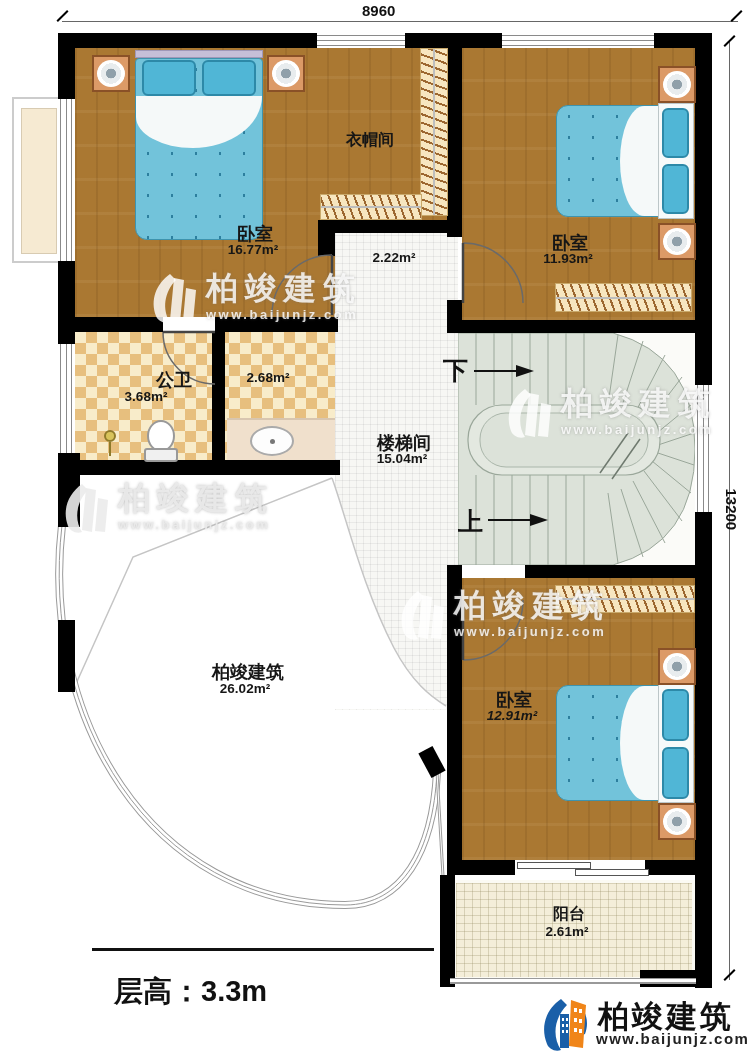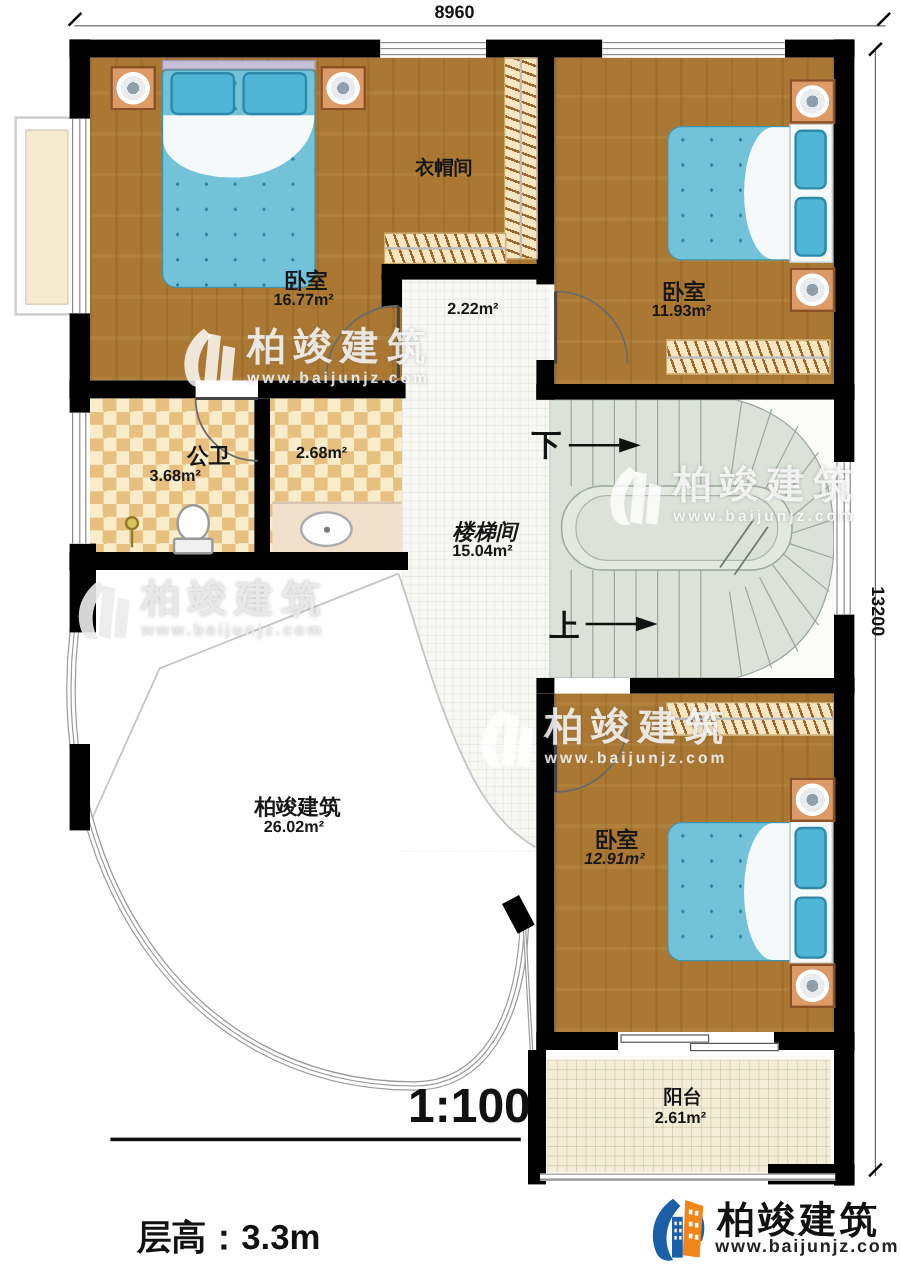--- a/index.html
+++ b/index.html
@@ -300,41 +300,40 @@
 
   <div class="room-name" style="left:255px;top:222px;">卧室</div>
   <div class="room-area" style="left:253px;top:242px;">16.77m²</div>
   <div class="room-name small" style="left:370px;top:130px;">衣帽间</div>
   <div class="room-area" style="left:394px;top:250px;">2.22m²</div>
   <div class="room-name" style="left:570px;top:231px;">卧室</div>
   <div class="room-area" style="left:568px;top:251px;">11.93m²</div>
   <div class="room-name" style="left:149px;top:368px;margin-left:25px;">公卫</div>
   <div class="room-area" style="left:146px;top:389px;">3.68m²</div>
   <div class="room-area" style="left:268px;top:370px;">2.68m²</div>
-  <div class="room-name" style="left:404px;top:431px;font-style:italic;">楼梯间</div>
+  <div class="room-name" style="left:404px;top:431px;">楼梯间</div>
   <div class="room-area" style="left:402px;top:451px;">15.04m²</div>
   <div class="room-name" style="left:248px;top:660px;">柏竣建筑</div>
   <div class="room-area" style="left:245px;top:681px;">26.02m²</div>
   <div class="room-name" style="left:514px;top:688px;">卧室</div>
   <div class="room-area" style="left:512px;top:708px;font-style:italic;">12.91m²</div>
   <div class="room-name small" style="left:569px;top:904px;">阳台</div>
   <div class="room-area" style="left:567px;top:924px;">2.61m²</div>
 
   <div class="dimline" style="left:62px;top:21px;width:676px;height:1px;"></div>
   <div class="dim" style="left:362px;top:2px;">8960</div>
   <div class="tick" style="left:55px;top:15px;"></div>
   <div class="tick" style="left:729px;top:15px;"></div>
   <div class="dimline" style="left:729px;top:42px;width:1px;height:938px;"></div>
   <div class="dim" style="left:711px;top:500px;transform:rotate(90deg);transform-origin:center;width:40px;text-align:center;">13200</div>
   <div class="tick" style="left:722px;top:40px;"></div>
   <div class="tick" style="left:722px;top:974px;"></div>
 
-  <div class="tb-scale" style="left:340px;top:900px;">1:100</div>
   <div class="abs" style="left:92px;top:948px;width:342px;height:3px;background:#111;"></div>
-  <div class="tb-line" style="left:114px;top:1012px;">层高：3.3m</div>
+  <div class="tb-line" style="left:114px;top:972px;">层高：3.3m</div>
 
   <svg class="abs" style="left:540px;top:994px;" width="52" height="58" viewBox="0 0 52 58">
     <path d="M21,5 C6,15 0,33 7,50 C9,55 15,58 21,56 C12,43 14,24 27,11 Z" fill="#1a5fa8"></path>
     <path d="M45,40 C49,30 47,18 39,10 C44,22 44,32 40,42 Z" fill="#1a5fa8"></path>
     <rect x="20" y="20" width="9" height="34" fill="#1a5fa8"></rect>
     <path d="M31,6 L46,11 L43,54 L29,52 Z" fill="#f08519"></path>
     <g fill="#fff">
       <rect x="22" y="24" width="2" height="3"></rect>
         <rect x="26" y="24" width="2" height="3"></rect>
       <rect x="22" y="30" width="2" height="3"></rect>

